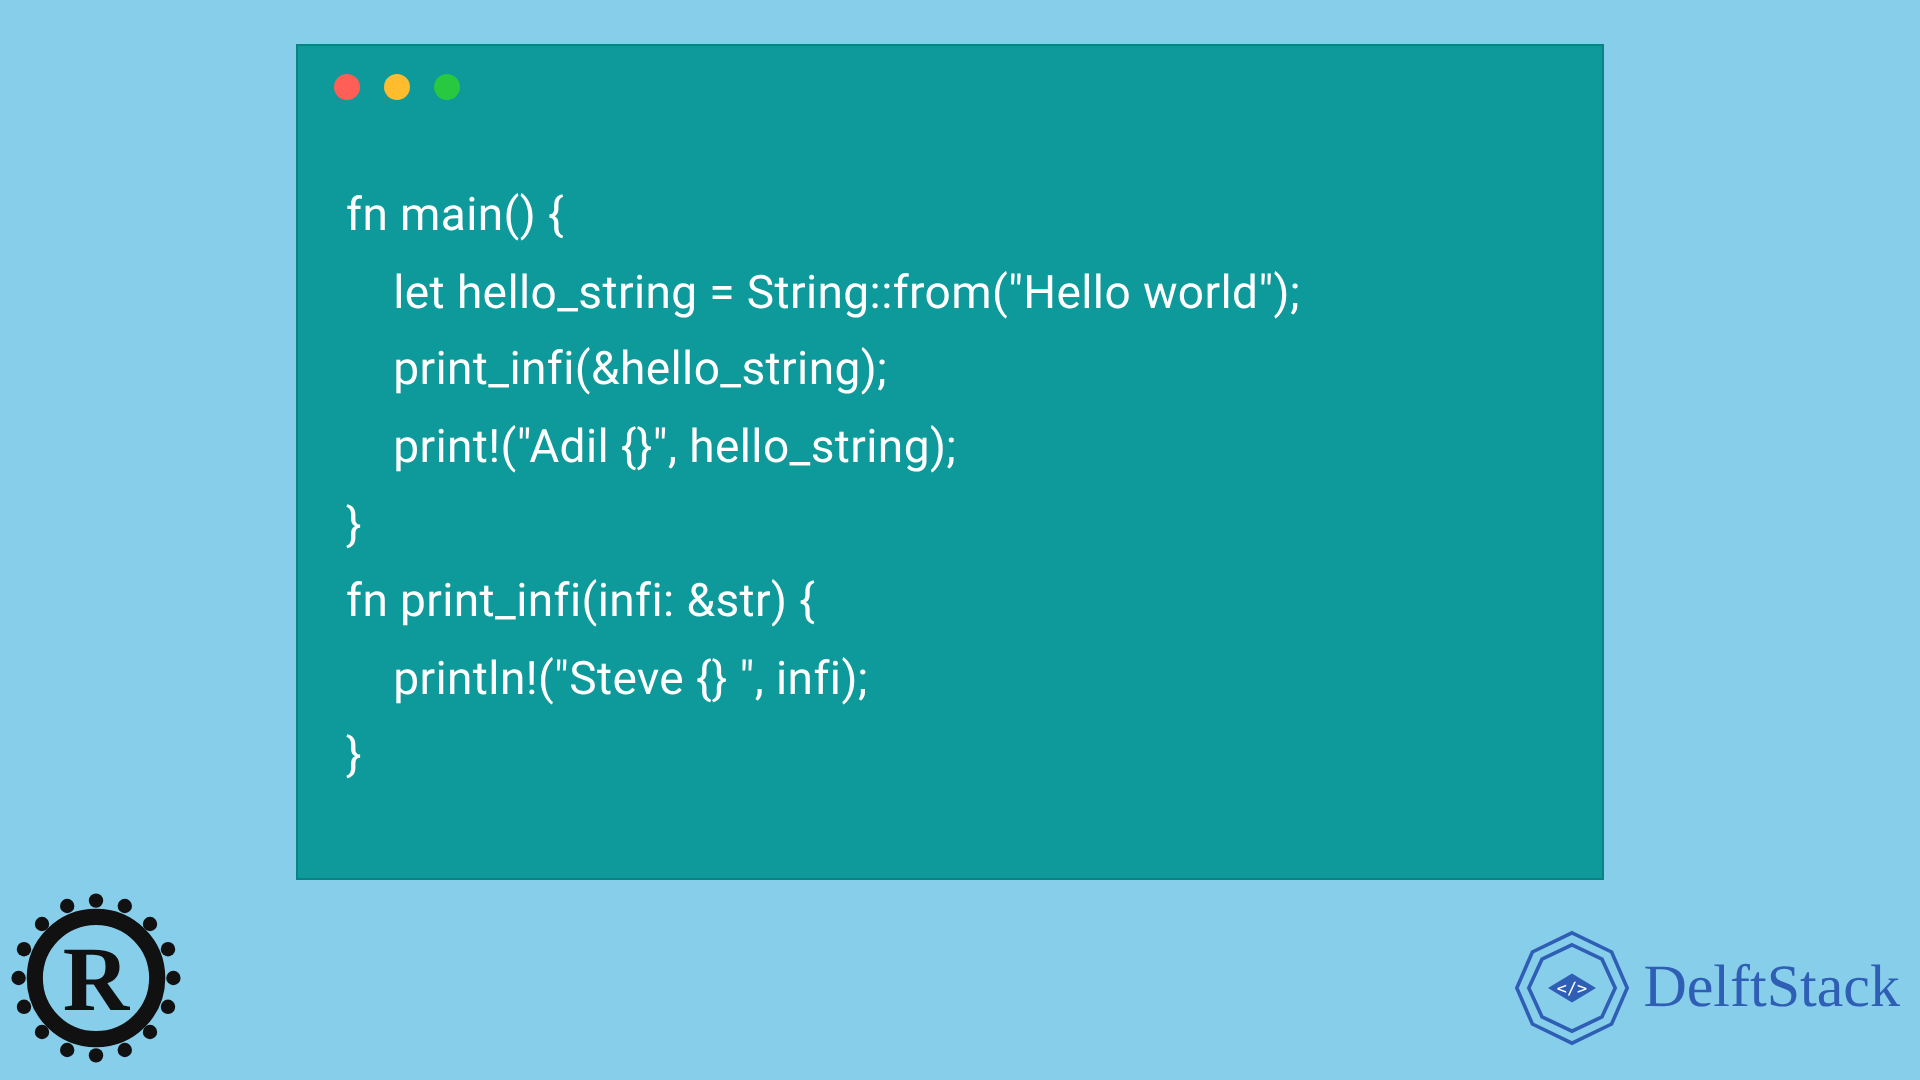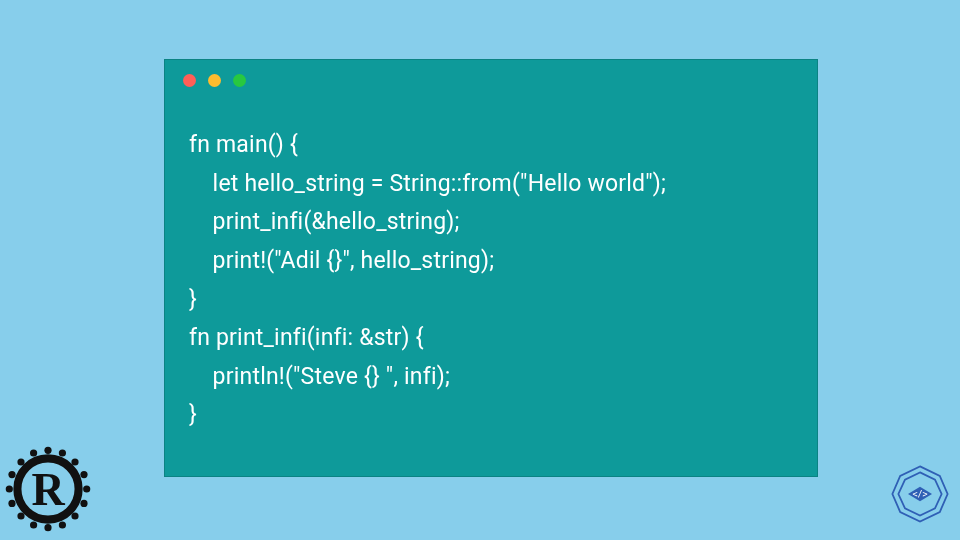--- a/index.html
+++ b/index.html
@@ -6,27 +6,26 @@
     margin: 0;
     padding: 0;
     width: 960px;
     height: 540px;
     overflow: hidden;
     background: #87ceeb;
     font-family: -apple-system, BlinkMacSystemFont, "Segoe UI", Roboto, Helvetica, Arial, sans-serif;
   }
   .code-window {
     position: absolute;
-    left: 164px;
+    left: 148px;
     top: 22px;
     width: 652px;
     height: 416px;
     background: #0e9a9a;
     border: 1px solid rgba(0,0,0,0.15);
-    margin-top: 37px;
   }
   .titlebar {
     display: flex;
     align-items: center;
     gap: 12px;
     padding: 14px 18px 6px 18px;
   }
   .dot {
     width: 13px;
     height: 13px;
@@ -146,13 +145,14 @@
   <div class="delft-emblem">
     <svg viewBox="0 0 100 100" width="60" height="60">
       <g fill="none" stroke="#2f5fb5" stroke-width="3">
         <polygon points="50,4 83,20 96,50 83,80 50,96 17,80 4,50 17,20"></polygon>
         <polygon points="50,14 75,26 86,50 75,74 50,86 25,74 14,50 25,26"></polygon>
       </g>
       <polygon points="30,50 50,38 70,50 50,62" fill="#2f5fb5"></polygon>
       <text x="50" y="55" text-anchor="middle" font-size="14" fill="#fff" font-family="monospace">&lt;/&gt;</text>
     </svg>
   </div>
+  <span class="delft-text">DelftStack</span>
 </div>
 
 </body></html>

